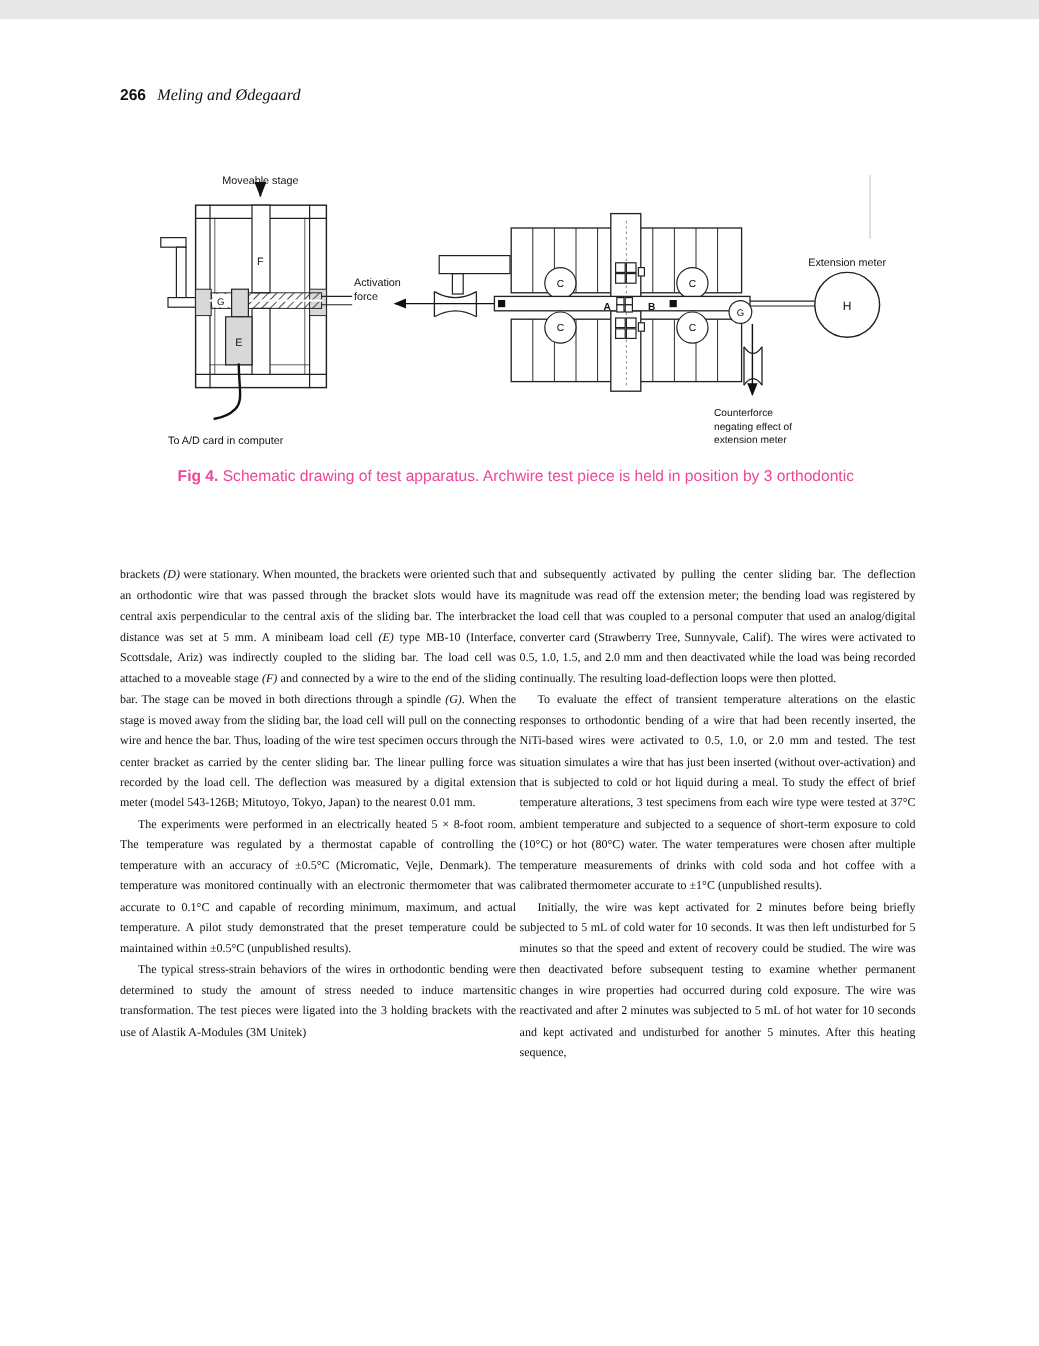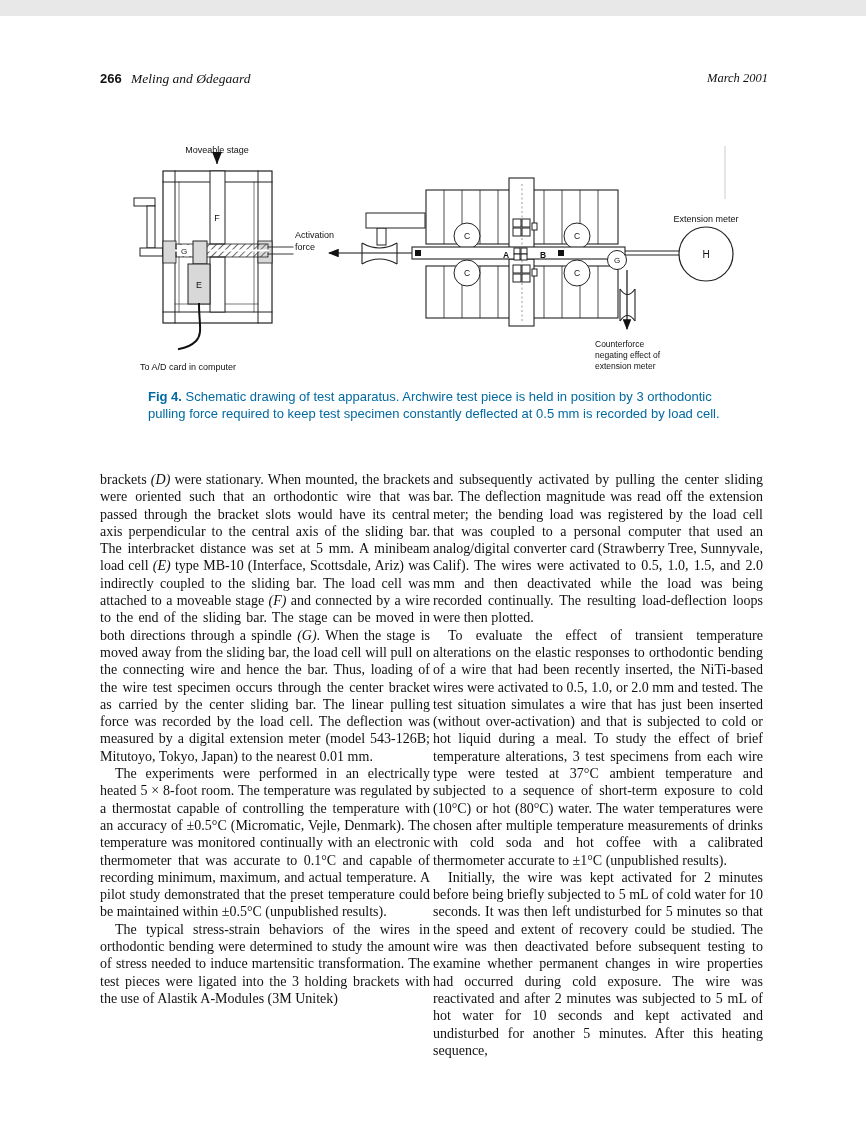--- a/index.html
+++ b/index.html
@@ -11,42 +11,41 @@
   
   .hdr{position:absolute;top:55px;left:100px;width:668px;font-size:13px;}
   .hdr-left{position:absolute;left:0;top:0;white-space:nowrap;}
   .hdr-pagenum{font-family:"Liberation Sans",sans-serif;font-weight:bold;font-size:13px;}
   .hdr-authors{font-style:italic;font-size:13.5px;margin-left:6px;}
   .hdr-right{position:absolute;right:0;top:0;text-align:right;font-style:italic;font-size:12.5px;line-height:15.5px;white-space:nowrap;}
   
   .fig-svg{position:absolute;left:110px;top:115px;}
   .fig-caption{
     position:absolute;left:148px;top:372px;width:600px;
-    font-family:"Liberation Sans",sans-serif;font-size:13px;line-height:17px;color:#0369a1;
+    font-family:"Liberation Sans",sans-serif;font-size:13px;line-height:17px;color:#ec4899;
   }
   
-  .col{position:absolute;top:455px;text-align:justify;font-size:14px;line-height:17.3px;font-family:Liberation Serif, serif;}
+  .col{position:absolute;top:455px;text-align:justify;font-size:10px;line-height:17.3px;font-family:Liberation Serif, serif;}
   .col-left{left:100px;width:330px;}
   .col-right{left:433px;width:330px;}
   .col p{margin:0;padding:0;}
   .col p.indent{text-indent:15px;}
   svg text{font-family:"Liberation Sans",sans-serif;fill:#111;}
 </style>
 </head>
 <body>
 
 <div class="page">
 
   <div class="hdr">
     <div class="hdr-left">
       <span class="hdr-pagenum">266</span>
       <span class="hdr-authors">Meling and Ødegaard</span>
     </div>
     <div class="hdr-right">
-      <div>March 2001</div>
     </div>
   </div>
 
   <svg class="fig-svg" width="700" height="258" viewBox="0 0 700 258">
     <defs>
       <marker id="tri" viewBox="0 0 10 8" refX="9" refY="4" markerWidth="9" markerHeight="7.2" orient="auto">
         <path d="M0,0 L10,4 L0,8 z" fill="#111"></path>
       </marker>
       <pattern id="hatch" width="5" height="5" patternUnits="userSpaceOnUse" patternTransform="rotate(45)">
         <line x1="0" y1="0" x2="0" y2="5" stroke="#444" stroke-width="1.6"></line>
@@ -195,21 +194,20 @@
         <path d="M510,190 Q517.5,179 525,190"></path>
       </g>
       <text x="485" y="216" font-size="8.5">Counterforce</text>
       <text x="485" y="227" font-size="8.5">negating effect of</text>
       <text x="485" y="238" font-size="8.5">extension meter</text>
     </g>
   </svg>
 
   <div class="fig-caption">
     <div><b>Fig 4.</b> Schematic drawing of test apparatus. Archwire test piece is held in position by 3 orthodontic</div>
-    <div>pulling force required to keep test specimen constantly deflected at 0.5 mm is recorded by load cell.</div>
   </div>
 
   <div class="col col-left">
     <p>brackets <i>(D)</i> were stationary. When mounted, the brackets were oriented such that an orthodontic wire that was passed through the bracket slots would have its central axis perpendicular to the central axis of the sliding bar. The interbracket distance was set at 5 mm. A minibeam load cell <i>(E)</i> type MB-10 (Interface, Scottsdale, Ariz) was indirectly coupled to the sliding bar. The load cell was attached to a moveable stage <i>(F)</i> and connected by a wire to the end of the sliding bar. The stage can be moved in both directions through a spindle <i>(G)</i>. When the stage is moved away from the sliding bar, the load cell will pull on the connecting wire and hence the bar. Thus, loading of the wire test specimen occurs through the center bracket as carried by the center sliding bar. The linear pulling force was recorded by the load cell. The deflection was measured by a digital extension meter (model 543-126B; Mitutoyo, Tokyo, Japan) to the nearest 0.01 mm.</p>
     <p class="indent">The experiments were performed in an electrically heated 5 × 8-foot room. The temperature was regulated by a thermostat capable of controlling the temperature with an accuracy of ±0.5°C (Micromatic, Vejle, Denmark). The temperature was monitored continually with an electronic thermometer that was accurate to 0.1°C and capable of recording minimum, maximum, and actual temperature. A pilot study demonstrated that the preset temperature could be maintained within ±0.5°C (unpublished results).</p>
     <p class="indent">The typical stress-strain behaviors of the wires in orthodontic bending were determined to study the amount of stress needed to induce martensitic transformation. The test pieces were ligated into the 3 holding brackets with the use of Alastik A-Modules (3M Unitek)</p>
   </div>
 
   <div class="col col-right">
     <p>and subsequently activated by pulling the center sliding bar. The deflection magnitude was read off the extension meter; the bending load was registered by the load cell that was coupled to a personal computer that used an analog/digital converter card (Strawberry Tree, Sunnyvale, Calif). The wires were activated to 0.5, 1.0, 1.5, and 2.0 mm and then deactivated while the load was being recorded continually. The resulting load-deflection loops were then plotted.</p>

